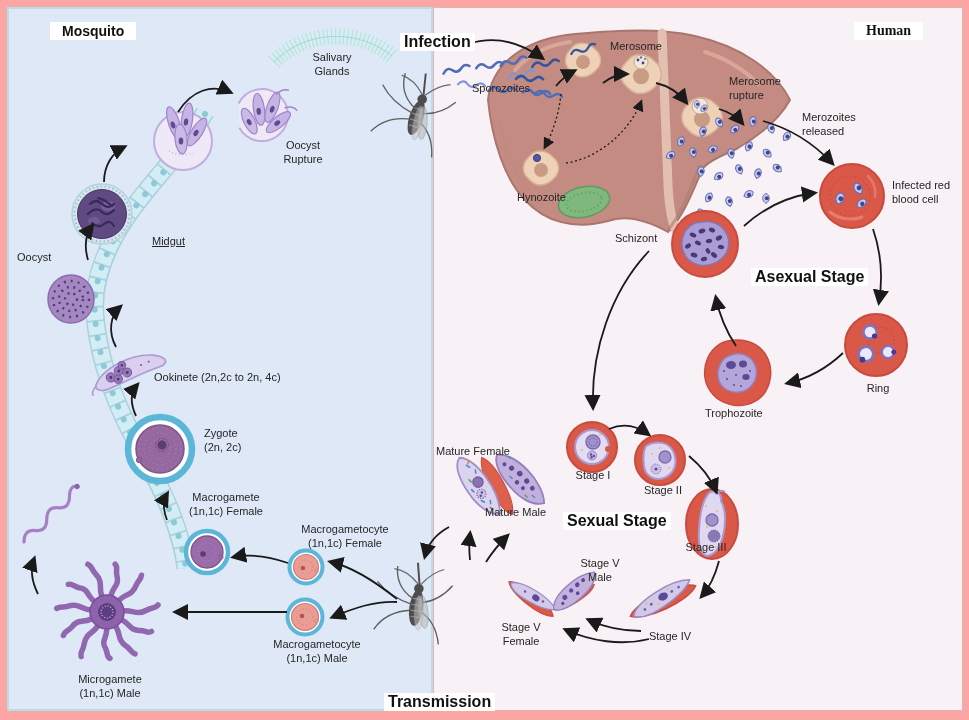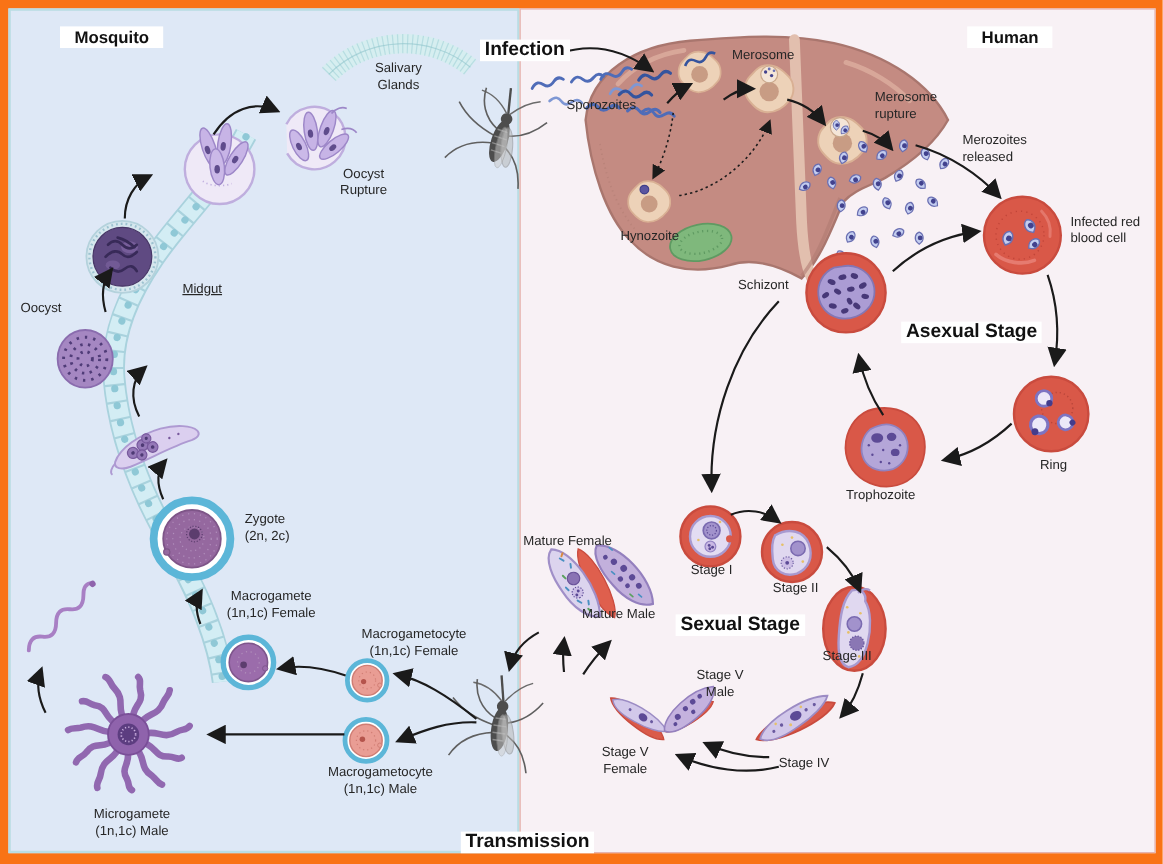--- a/index.html
+++ b/index.html
@@ -1,16 +1,16 @@
 <!DOCTYPE html>
 <html><head>
 <meta charset="utf-8">
 <style>
   html,body{margin:0;padding:0;background:#ffffff;}
-  #stage{position:relative;width:969px;height:720px;background:#f97316;overflow:hidden;
+  #stage{position:relative;width:969px;height:720px;background:#fca5a5;overflow:hidden;
          font-family:"Liberation Sans",sans-serif;}
   .panel{position:absolute;top:7px;height:704px;box-sizing:border-box;}
   #panel-mosquito{left:7px;width:426px;background:#dee8f6;border:2px solid #b9dde4;}
   #panel-human{left:433px;width:530px;background:#f8f1f5;border:1.5px solid #e5b3ae;}
   svg.layer{position:absolute;left:0;top:0;}
   .lbl{position:absolute;font-size:11px;line-height:1.28;color:#262626;white-space:pre-line;z-index:5;}
   .ctr{text-align:center;}
   .hdr{position:absolute;font-size:14px;font-weight:bold;color:#111;background:#ffffff;
        padding:1px 12px;z-index:5;white-space:nowrap;}
   .chip{position:absolute;font-size:16px;font-weight:bold;color:#111;background:#ffffff;
@@ -462,33 +462,34 @@
       <path d="M649,251 C611,291 591,351 593,407" marker-end="url(#ah)"></path>
       <path d="M609,429 C623,423 637,426 648,434" marker-end="url(#ah)"></path>
       <path d="M689,456 C701,466 711,479 716,491" marker-end="url(#ah)"></path>
       <path d="M719,561 C715,576 709,588 702,596" marker-end="url(#ah)"></path>
       <path d="M649,639 C621,646 591,641 566,630" marker-end="url(#ah)"></path>
       <path d="M641,631 C620,631 602,626 589,620" marker-end="url(#ah)"></path>
     </g>
   </svg>
 
   <div class="hdr" style="left:50px;top:22px;">Mosquito</div>
-  <div class="hdr" style="left:806px;top:22px;">Human</div>
+  <div class="hdr" style="left:854px;top:22px;font-family:Liberation Serif, serif;">Human</div>
 
   <div class="chip" style="left:400px;top:33px;">Infection</div>
   <div class="chip" style="left:384px;top:672px;margin-top:21px;">Transmission</div>
   <div class="chip" style="left:751px;top:268px;">Asexual Stage</div>
   <div class="chip" style="left:563px;top:512px;">Sexual Stage</div>
 
   <div class="lbl ctr" style="left:296px;top:50px;width:72px;">Salivary
 Glands</div>
   <div class="lbl ctr" style="left:268px;top:138px;width:70px;">Oocyst
 Rupture</div>
   <div class="lbl" style="left:152px;top:234px;text-decoration:underline;">Midgut</div>
   <div class="lbl" style="left:17px;top:250px;">Oocyst</div>
+  <div class="lbl" style="left:154px;top:370px;width:220px;">Ookinete (2n,2c to 2n, 4c)</div>
   <div class="lbl" style="left:204px;top:426px;">Zygote
 (2n, 2c)</div>
   <div class="lbl ctr" style="left:176px;top:490px;width:100px;">Macrogamete
 (1n,1c) Female</div>
   <div class="lbl ctr" style="left:286px;top:522px;width:118px;">Macrogametocyte
 (1n,1c) Female</div>
   <div class="lbl ctr" style="left:258px;top:637px;width:118px;">Macrogametocyte
 (1n,1c) Male</div>
   <div class="lbl ctr" style="left:58px;top:672px;width:104px;">Microgamete
 (1n,1c) Male</div>

